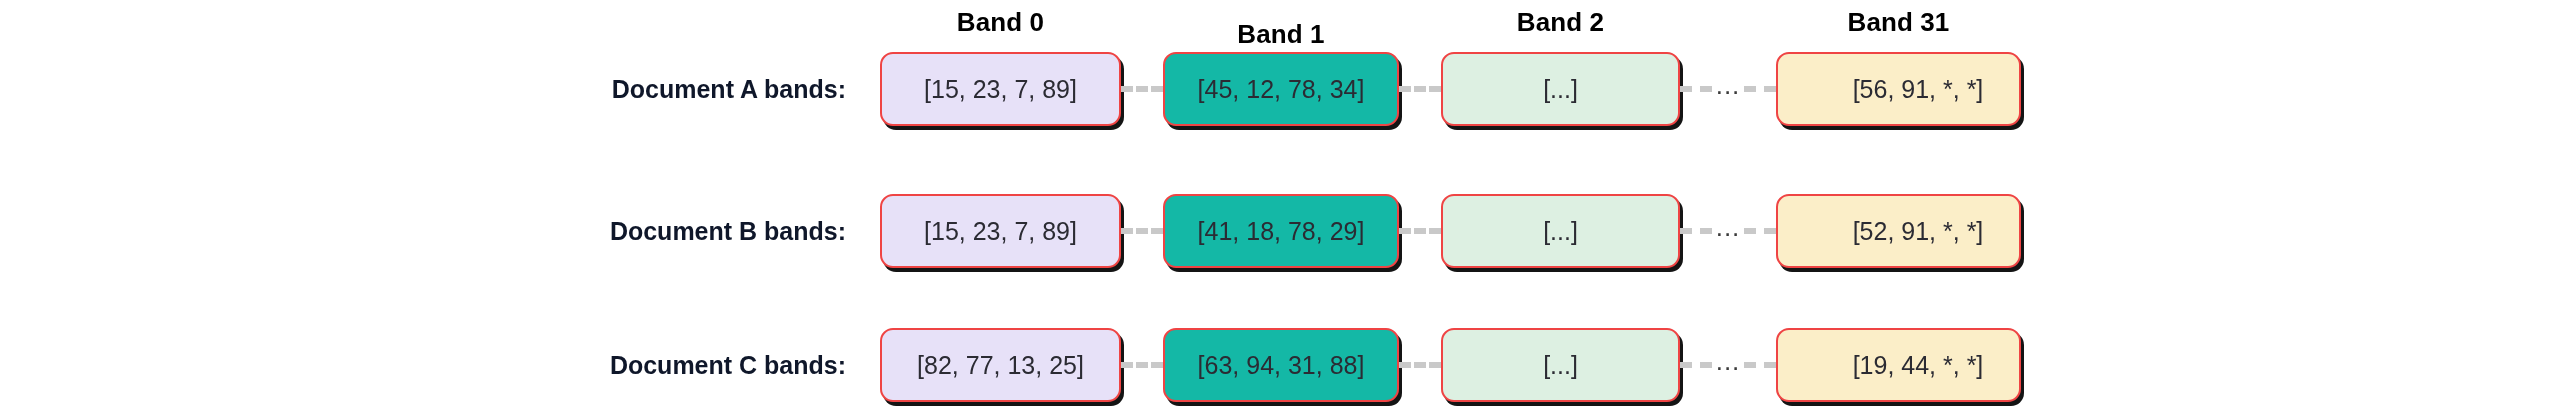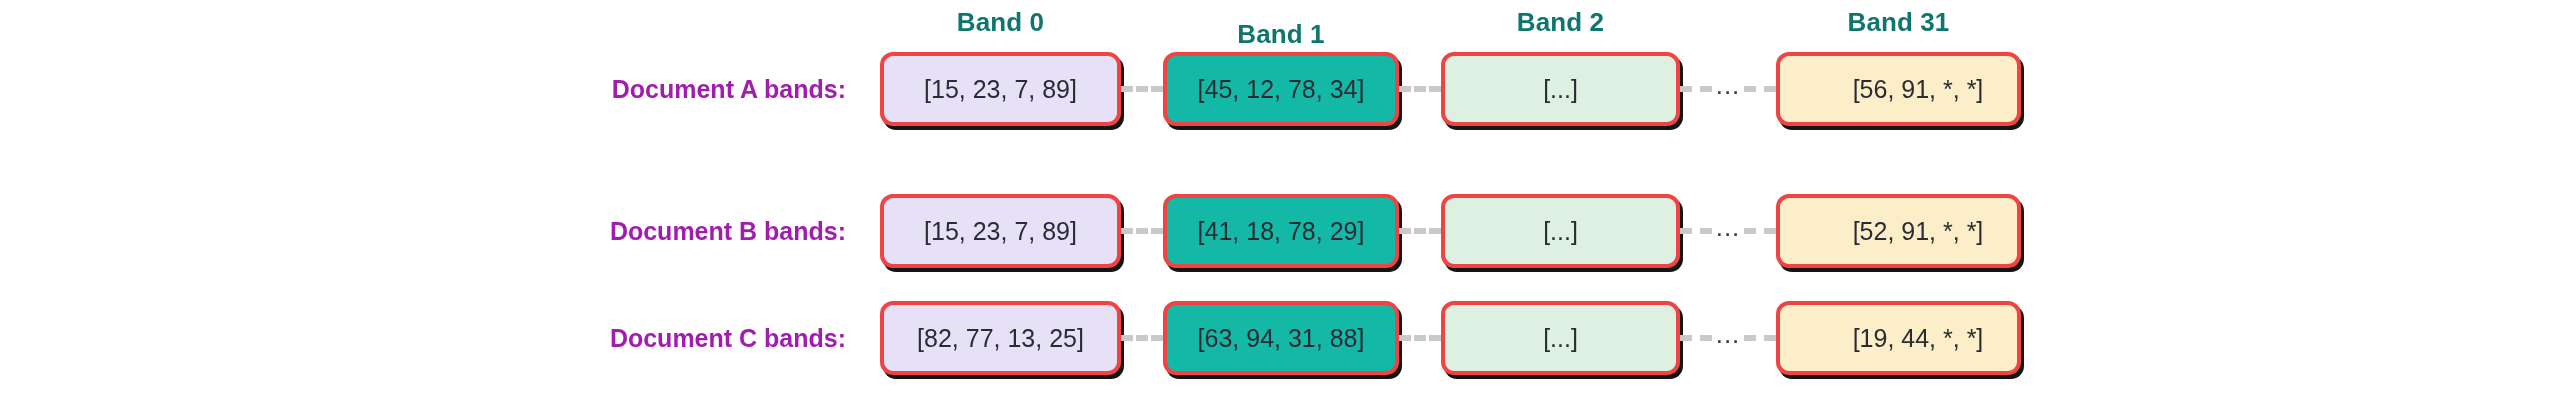--- a/index.html
+++ b/index.html
@@ -31,21 +31,21 @@
     display: flex;
     align-items: center;
   }
   .header-spacer {
     width: 880px;
     flex: 0 0 880px;
   }
   .band-header {
     font-size: 26px;
     font-weight: bold;
-    color: #0f766e;
+    color: #000000;
     text-align: center;
     letter-spacing: 0.1px;
   }
   .hdr-0 { flex: 0 0 241px; }
   .hdr-gapA { flex: 0 0 42px; }
   .hdr-1 { flex: 0 0 236px; margin-top: 24px; }
   .hdr-gapB { flex: 0 0 42px; }
   .hdr-2 { flex: 0 0 239px; }
   .hdr-gapC { flex: 0 0 96px; }
   .hdr-3 { flex: 0 0 245px; }
@@ -54,37 +54,37 @@
   .doc-row {
     position: absolute;
     left: 0;
     width: 2560px;
     height: 86px;
     display: flex;
     align-items: center;
   }
   #row-0 { top: 46px; }
   #row-1 { top: 188px; }
-  #row-2 { top: 295px; }
+  #row-2 { top: 322px; }
 
   .row-label {
     width: 880px;
     flex: 0 0 880px;
     text-align: right;
     padding-right: 34px;
     box-sizing: border-box;
     font-size: 25px;
     font-weight: bold;
-    color: #a21caf;
+    color: #0f172a;
     white-space: nowrap;
   }
 
   .band-box {
     height: 74px;
-    border: 4px solid #ef4444;
+    border: 2px solid #ef4444;
     border-radius: 13px;
     display: flex;
     align-items: center;
     justify-content: center;
     font-size: 25px;
     color: #2b2b33;
     box-shadow: 3px 4px 0 rgba(0,0,0,0.92);
     box-sizing: border-box;
     white-space: nowrap;
   }

